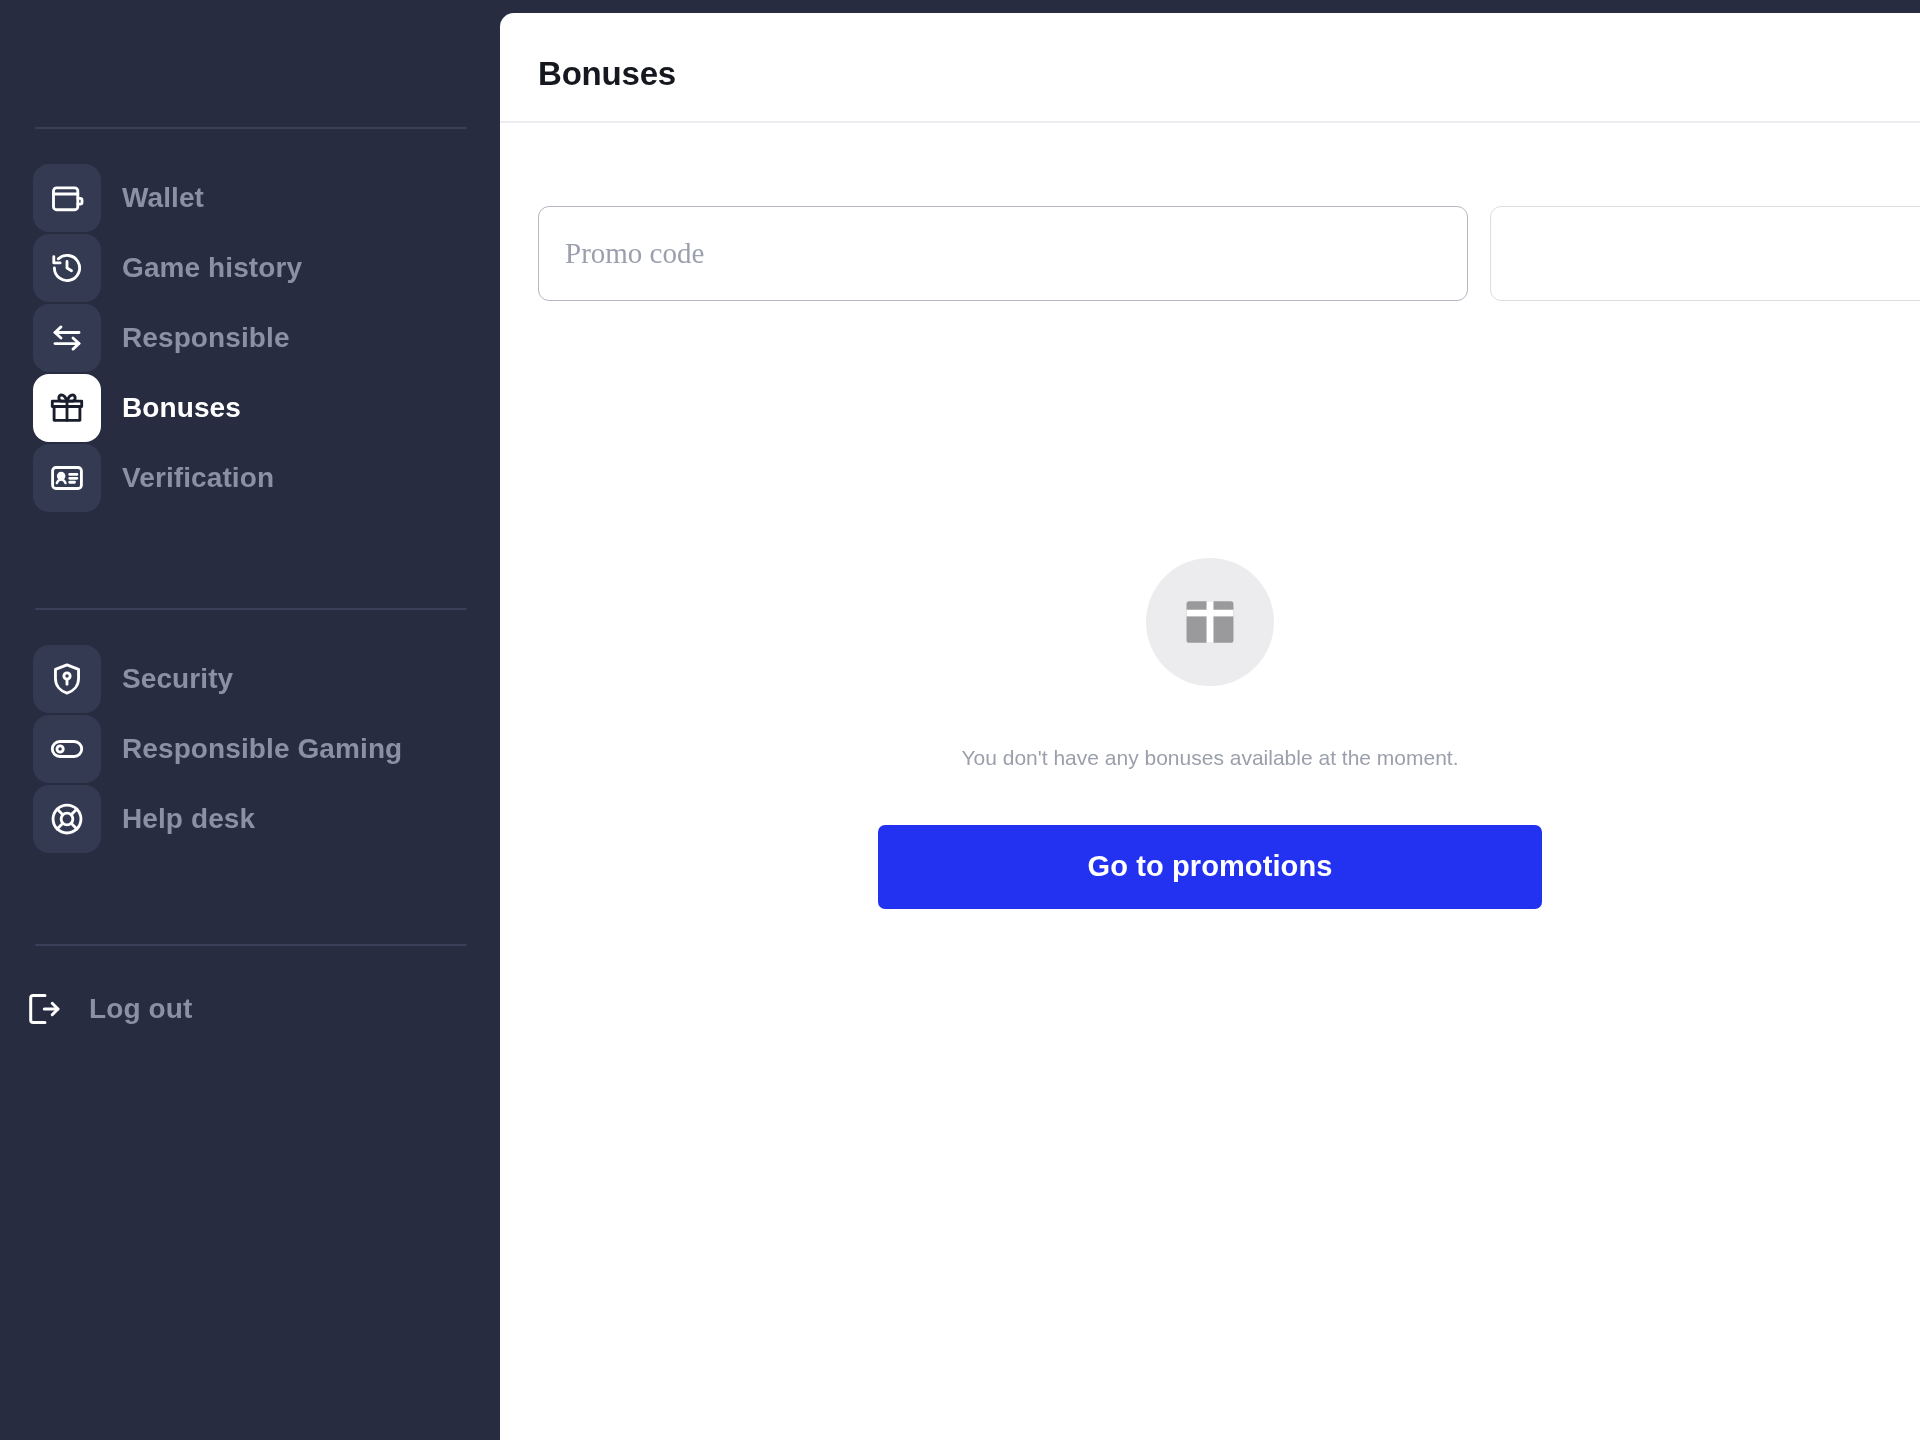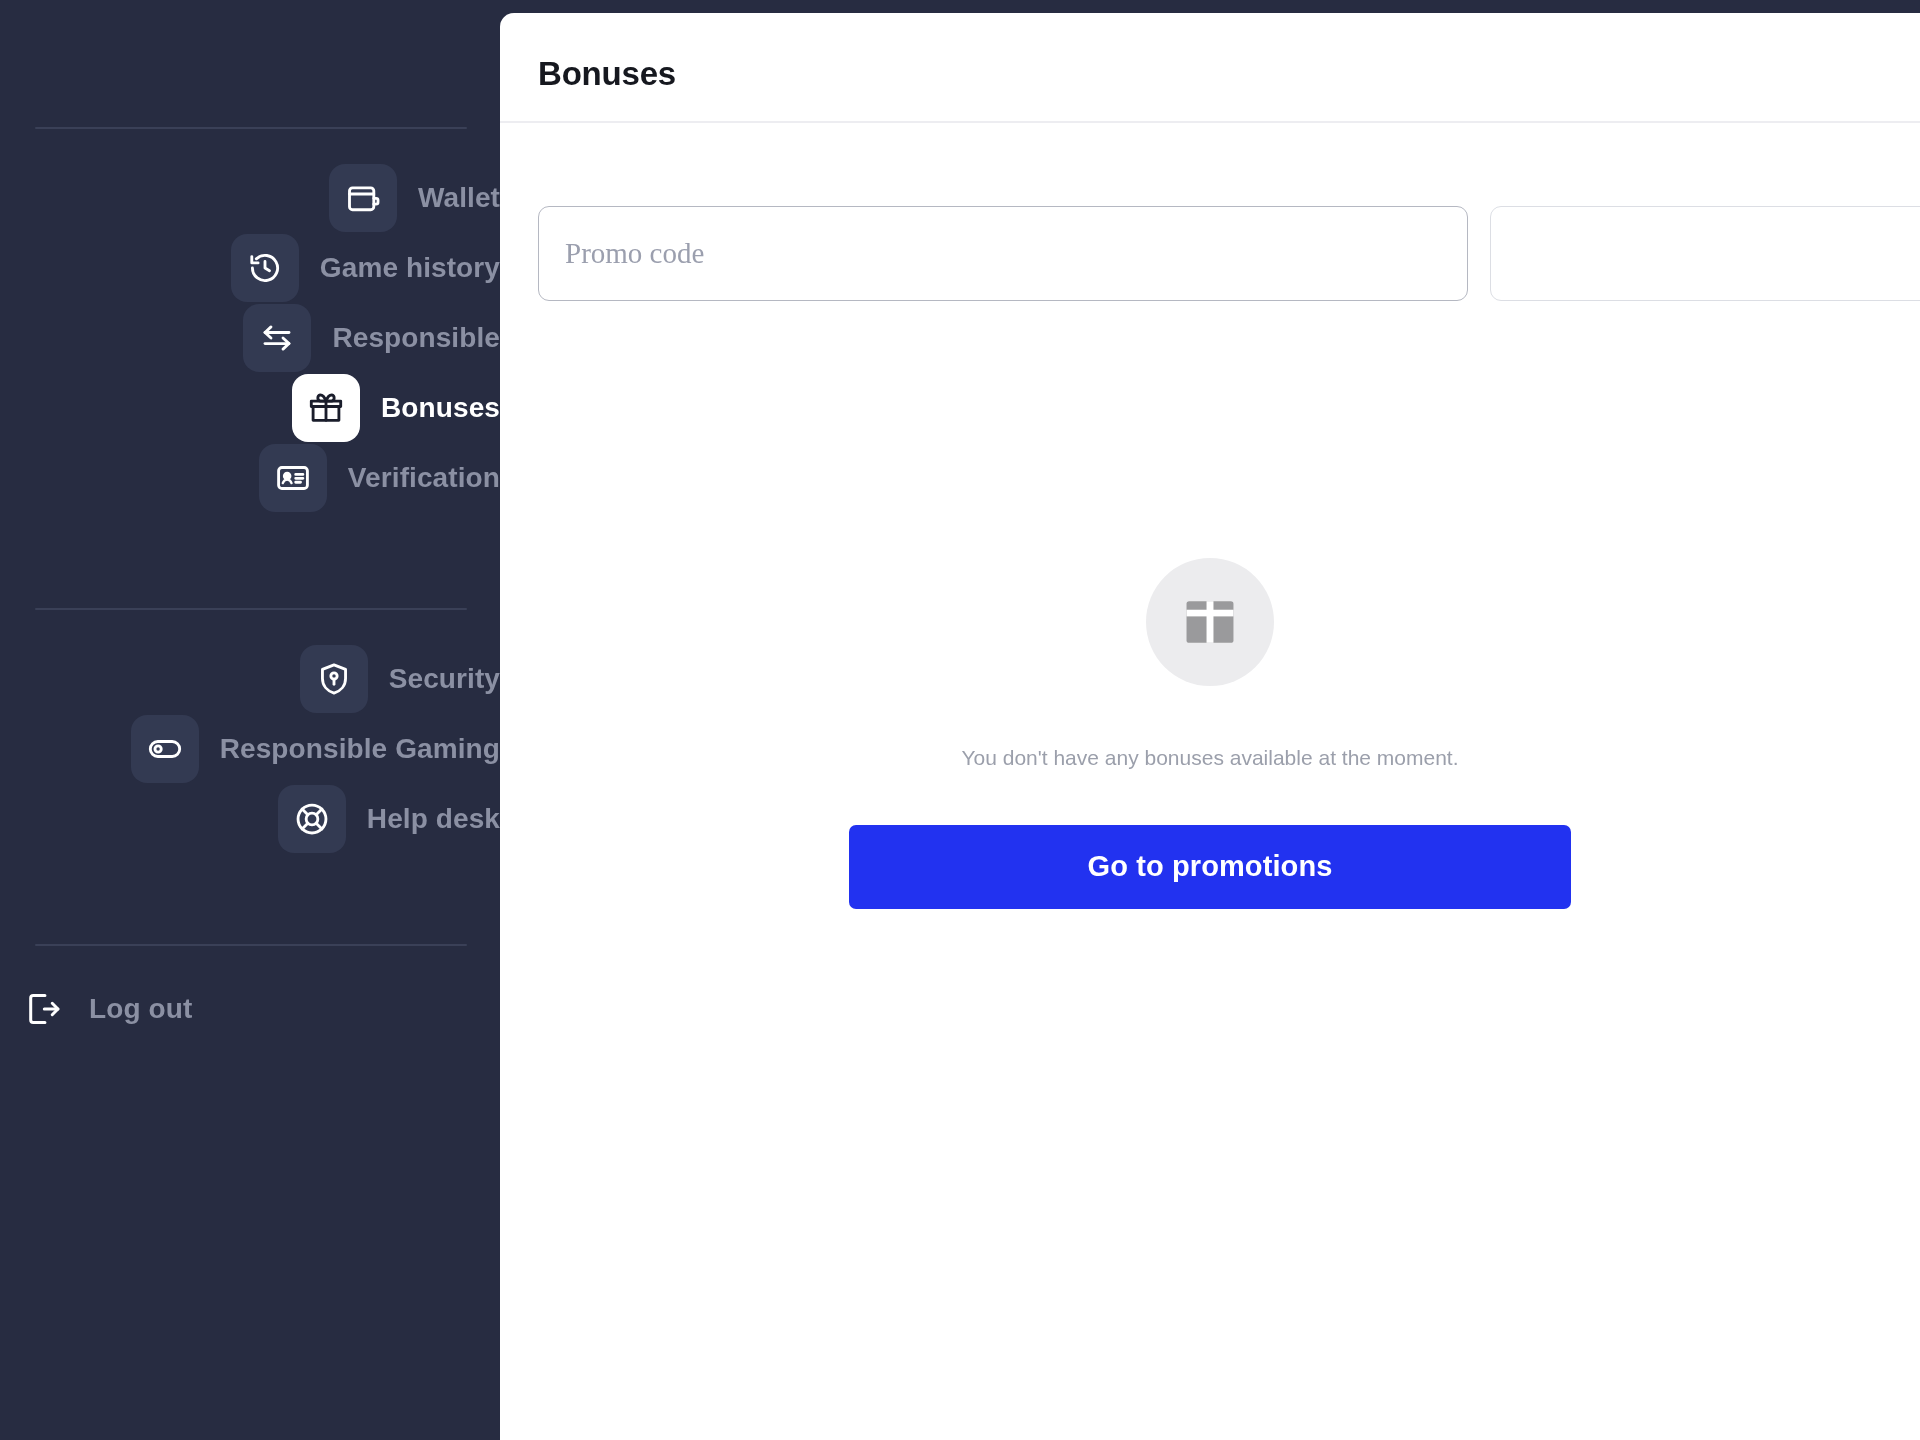--- a/index.html
+++ b/index.html
@@ -43,21 +43,20 @@
   #group-main    { top: 163px; }
   #group-support { top: 644px; }
 
   .nav-item {
     display: flex;
     align-items: center;
     height: 70px;
     padding-left: 33px;
     cursor: pointer;
     text-decoration: none;
-    justify-content: flex-end;
   }
 
   .nav-icon-box {
     width: 68px;
     height: 68px;
     border-radius: 16px;
     background: #333a52;
     display: flex;
     align-items: center;
     justify-content: center;
@@ -192,21 +191,21 @@
     text-align: center;
     font-size: 21px;
     line-height: 1.32;
     color: #9b9fab;
     max-width: 900px;
   }
   #empty-text .line { display: block; white-space: nowrap; }
 
   #go-promotions-button {
     margin-top: 53px;
-    width: 722px;
+    width: 664px;
     height: 84px;
     background: #2232f0;
     border: none;
     border-radius: 7px;
     color: #ffffff;
     font-size: 29px;
     font-weight: 700;
     font-family: "Liberation Sans", sans-serif;
     cursor: pointer;
     letter-spacing: 0.1px;

